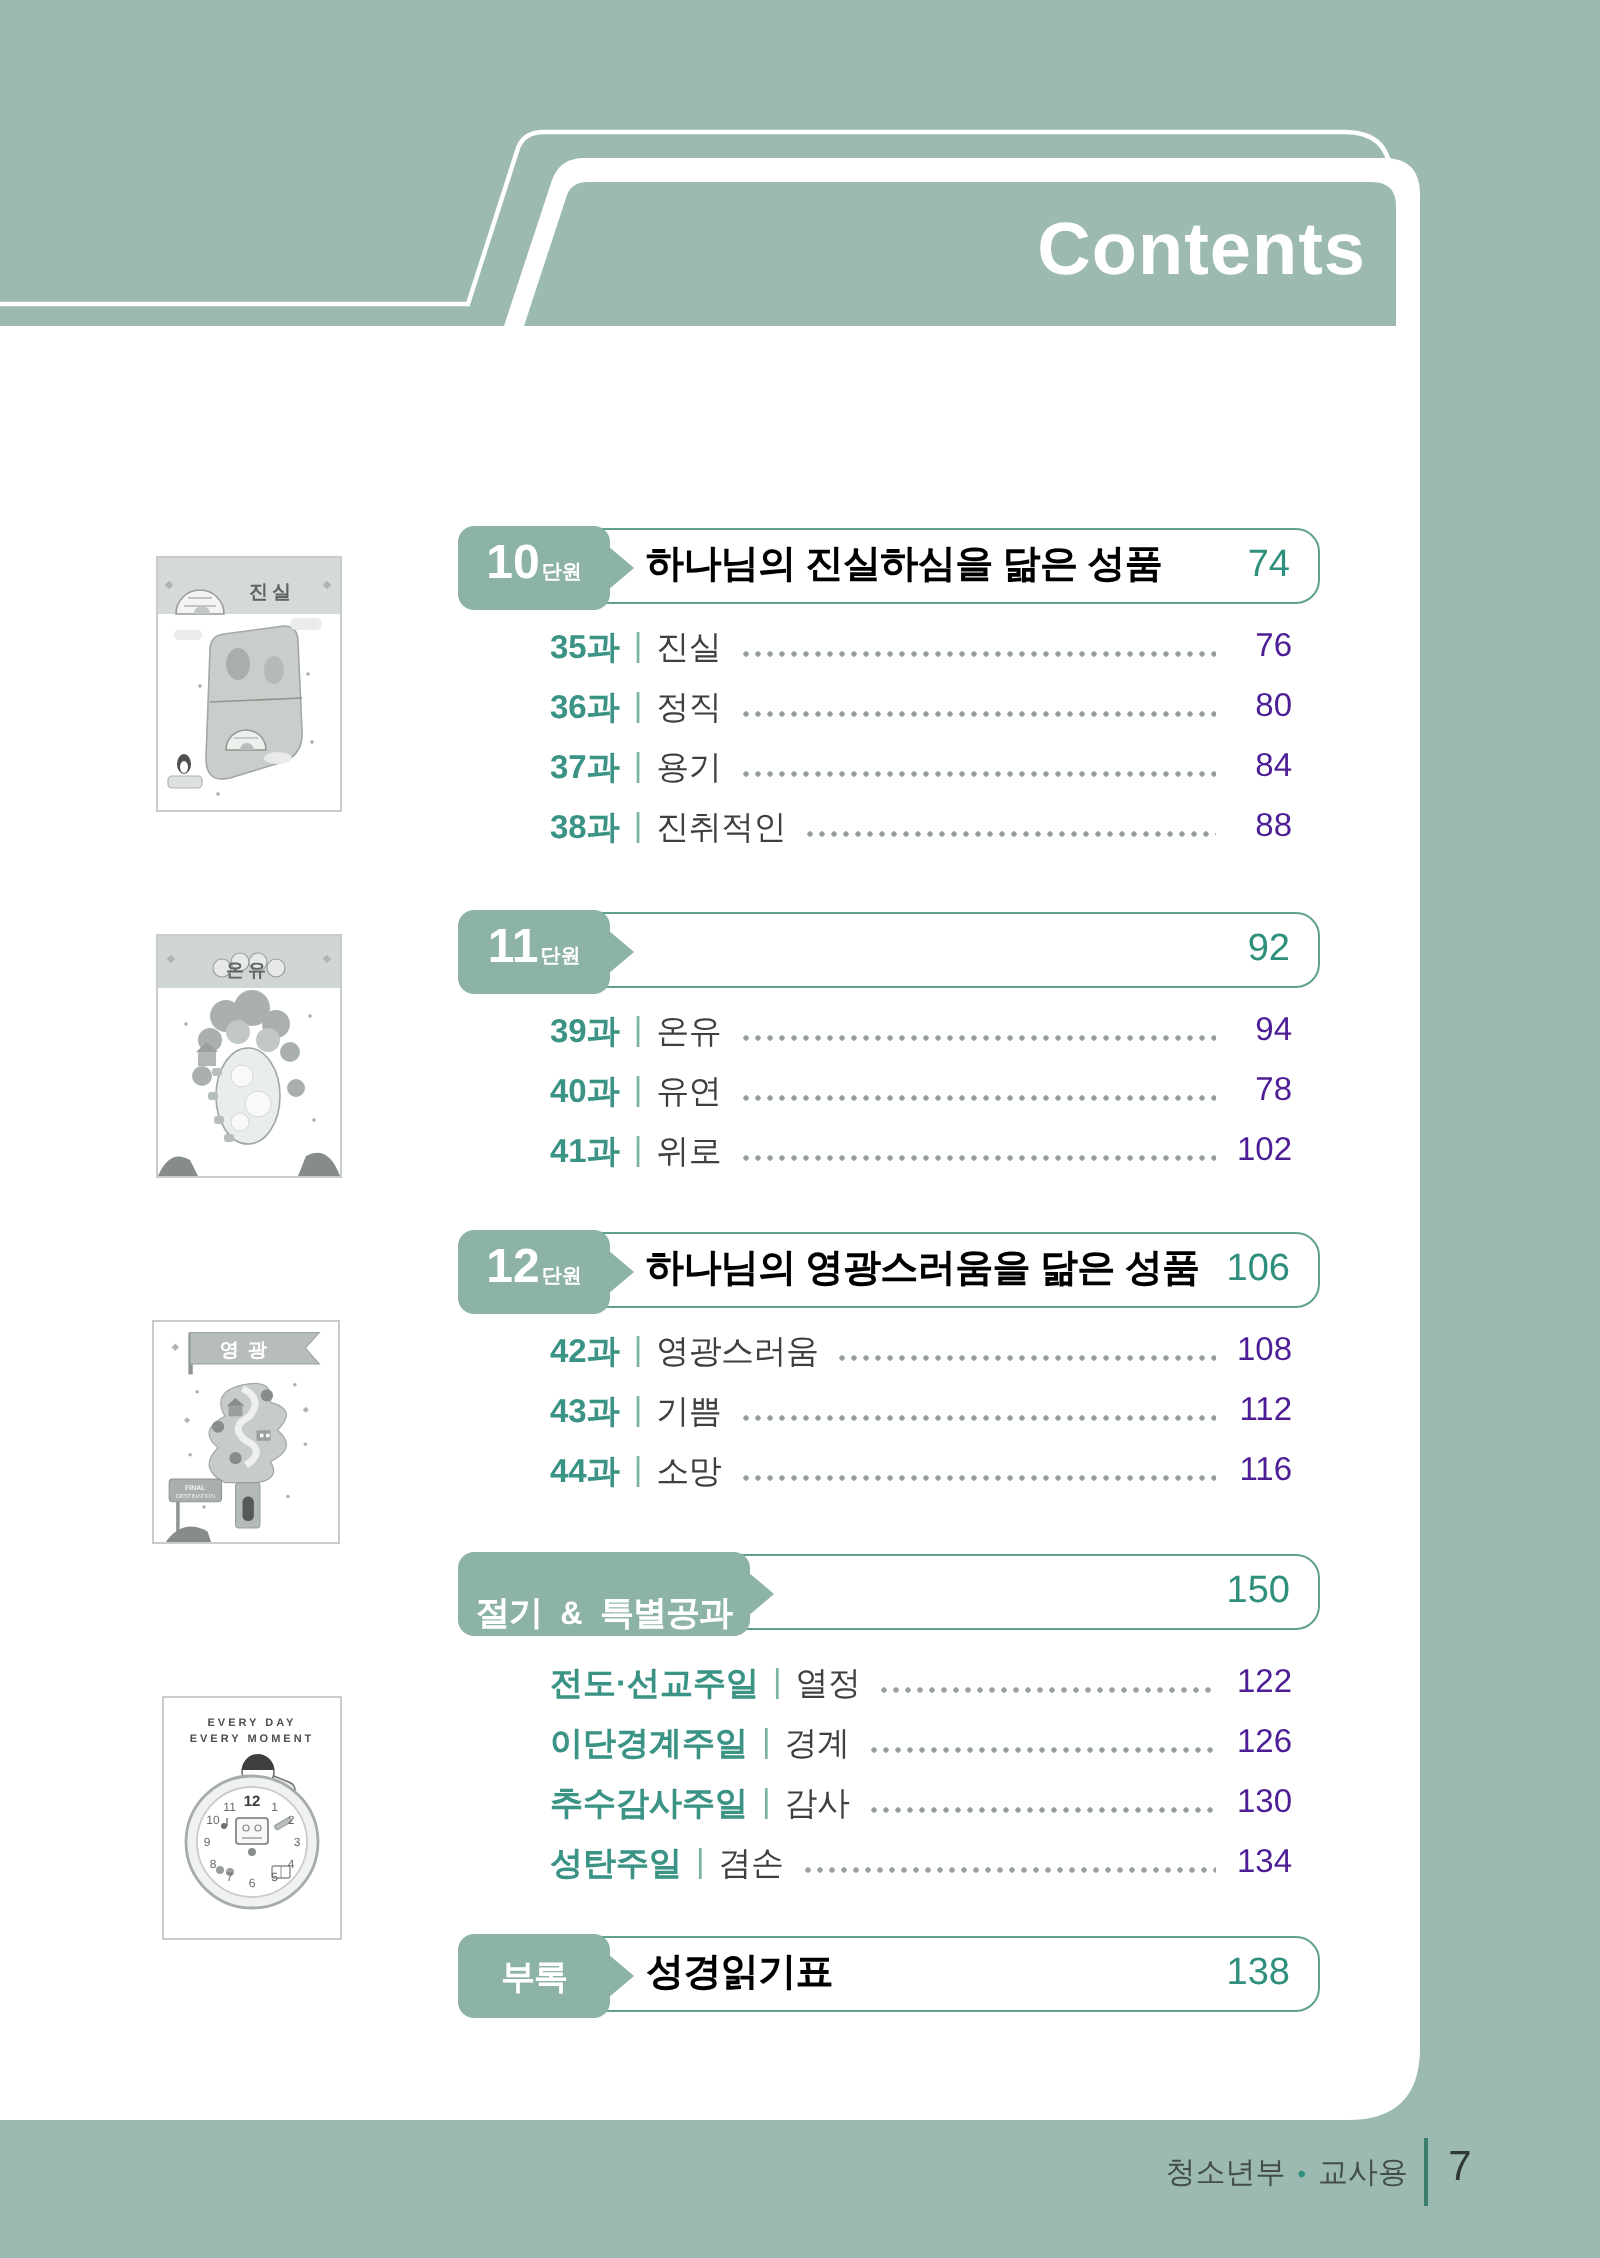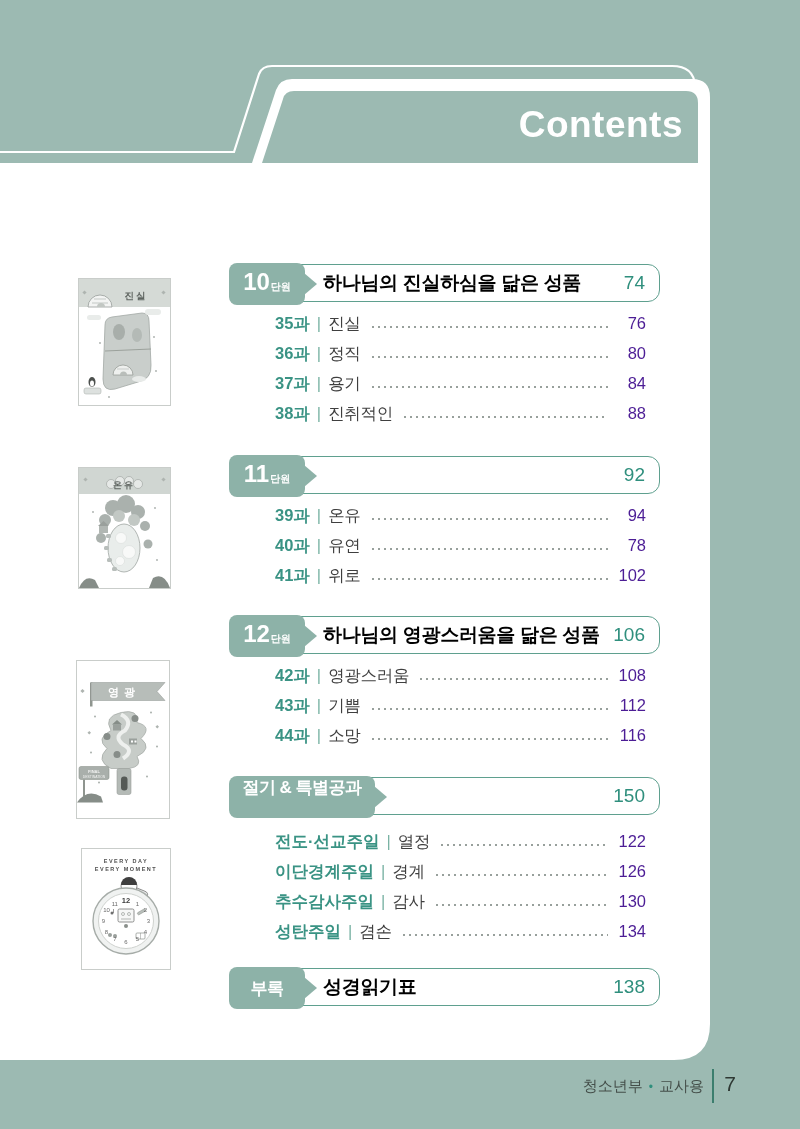--- a/index.html
+++ b/index.html
@@ -17,41 +17,41 @@
   .bar{position:relative;height:38px;border:1.5px solid #5fa08f;border-radius:12px;box-sizing:border-box;background:transparent;}
   .bar-title{position:absolute;left:92px;top:0;line-height:35px;font-size:19px;font-weight:bold;
     color:#000000;letter-spacing:-0.3px;white-space:nowrap;}
   .bar-page{position:absolute;right:14px;top:0;line-height:35px;font-size:19px;color:#2f8f7d;}
 
   .badge{position:absolute;left:-2px;top:-2px;height:42px;background:#8db2a8;border-radius:8px;
     color:#fff;display:flex;align-items:baseline;justify-content:center;z-index:2;}
   .badge::after{content:"";position:absolute;right:-12px;top:50%;transform:translateY(-50%);
     width:13px;height:22px;background:#8db2a8;clip-path:polygon(0 0,100% 50%,0 100%);}
   .badge-unit{width:76px;align-items:baseline;padding-top:7px;box-sizing:border-box;}
-  .badge-wide{width:146px;align-items:flex-start;padding-top:0;}
+  .badge-wide{width:146px;align-items:flex-end;padding-top:0;font-family:Liberation Mono, monospace;}
   .badge-num{font-size:24px;font-weight:800;line-height:1;}
   .badge-suffix{font-size:10px;font-weight:700;margin-left:1px;}
   .badge-label{font-size:17px;font-weight:700;letter-spacing:-0.5px;}
 
   .rows{margin:12px 0 0 33px;width:383px;}
   .s3 .rows{margin-top:17px;}
   .row{display:flex;align-items:center;height:19px;margin-bottom:11px;font-size:16.5px;}
   .row-num{color:#3a9384;font-weight:700;white-space:nowrap;margin-left:12px;}
   .row-sep{color:#7ab3a4;margin:0 7px;font-weight:400;}
   .row-title{color:#3f3f3f;white-space:nowrap;letter-spacing:-0.3px;}
   .row-dots{flex:1;height:19px;margin:0 4px 0 9px;
     background:radial-gradient(circle,#98a09c 1.2px,transparent 1.5px) left bottom 4px/6px 4px repeat-x;}
   .row-page{min-width:34px;text-align:right;color:#4c1d95;}
 
   
   .illu{position:absolute;background:#fff;border:1px solid #c9cdca;box-sizing:border-box;}
   .illu svg{display:block;width:100%;height:100%;}
   .i0{left:78px;top:278px;width:93px;height:128px;}
   .i1{left:78px;top:467px;width:93px;height:122px;}
-  .i2{left:76px;top:660px;width:94px;height:159px;}
+  .i2{left:76px;top:660px;width:94px;height:112px;}
   .i3{left:81px;top:848px;width:90px;height:122px;}
 
   
   .footer-label{position:absolute;top:1077px;right:96px;font-size:15px;color:#444e49;
     display:flex;align-items:center;gap:6px;}
   .footer-dot{color:#2f8f7d;font-size:12px;}
   .footer-divider{position:absolute;left:712px;top:1069px;width:2px;height:34px;background:#3c7e6e;}
   .footer-page{position:absolute;left:717px;top:1072px;width:26px;text-align:center;font-size:21px;color:#2e3833;}
 </style>
 </head>

